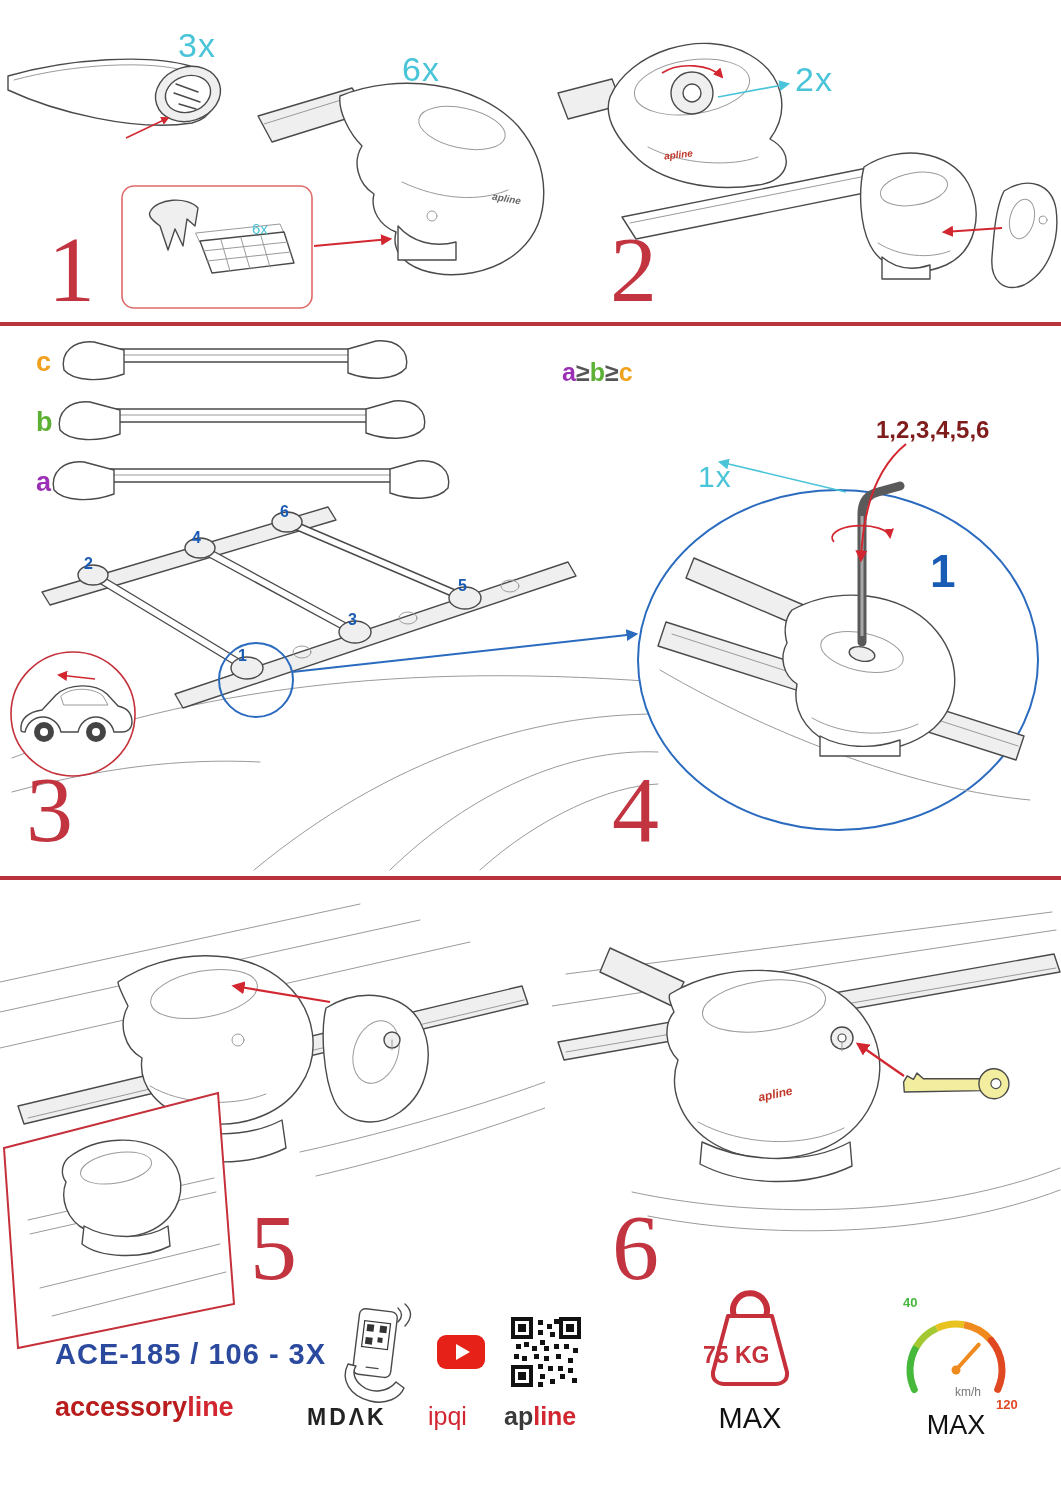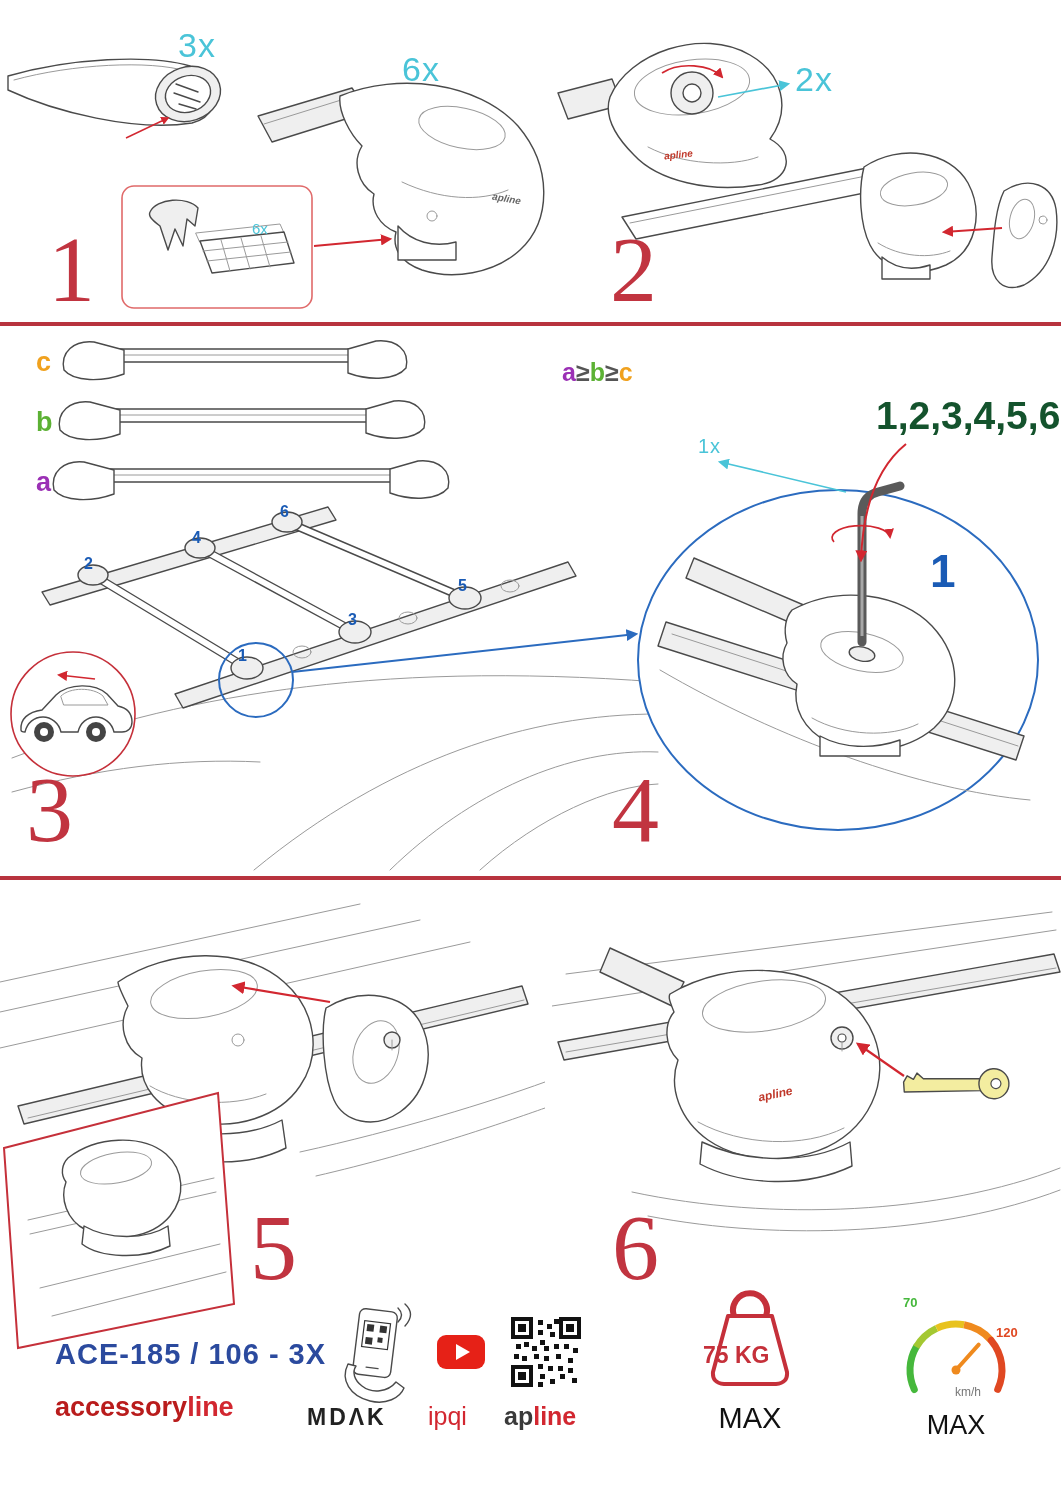--- a/index.html
+++ b/index.html
@@ -330,22 +330,22 @@
   <div class="txt stepnum" style="left:610px;top:222px">2</div>
 
   <div class="txt barletter" style="left:36px;top:349px;color:#f0a11e">c</div>
   <div class="txt barletter" style="left:36px;top:409px;color:#5cb134">b</div>
   <div class="txt barletter" style="left:36px;top:469px;color:#9b30b5">a</div>
 
   <div class="txt" style="left:562px;top:360px;font-size:25px;font-weight:bold">
     <span style="color:#9b30b5">a</span><span style="color:#555">≥</span><span style="color:#5cb134">b</span><span style="color:#555">≥</span><span style="color:#f0a11e">c</span>
   </div>
 
-  <div class="txt" style="left:876px;top:396px;font-size:39px;font-weight:bold;color:#14532d">1,2,3,4,5,6</div>
-  <div class="txt qty" style="left:698px;top:436px;font-size:20px">1x</div>
+  <div class="txt" style="left:876px;top:418px;font-size:24px;font-weight:bold;color:#7f1d1d">1,2,3,4,5,6</div>
+  <div class="txt qty" style="left:698px;top:462px;font-size:30px">1x</div>
   <div class="txt" style="left:930px;top:548px;font-size:46px;font-weight:bold;color:#1a5bb5">1</div>
 
   <div class="txt posnum" style="left:238px;top:648px">1</div>
   <div class="txt posnum" style="left:84px;top:556px">2</div>
   <div class="txt posnum" style="left:348px;top:612px">3</div>
   <div class="txt posnum" style="left:192px;top:530px">4</div>
   <div class="txt posnum" style="left:458px;top:578px">5</div>
   <div class="txt posnum" style="left:280px;top:504px">6</div>
 
   <div class="txt stepnum" style="left:26px;top:762px">3</div>
@@ -361,18 +361,18 @@
   <div class="txt" style="left:55px;top:1394px;font-size:27px;font-weight:bold">
     <span style="color:#b91c1c">accessory</span><span style="color:#d22730">line</span>
   </div>
   <div class="txt" style="left:307px;top:1406px;font-size:23px;font-weight:600;color:#222;letter-spacing:3px">MDΛK</div>
   <div class="txt" style="left:428px;top:1404px;font-size:25px;font-weight:normal;color:#d22730">ipqi</div>
   <div class="txt" style="left:504px;top:1404px;font-size:25px;font-weight:bold">
     <span style="color:#3a3a3a">ap</span><span style="color:#d22730">line</span>
   </div>
   <div class="txt" style="left:703px;top:1344px;width:94px;text-align:left;font-size:23px;font-weight:bold;color:#c5303a">75 KG</div>
   <div class="txt" style="left:703px;top:1404px;width:94px;text-align:center;font-size:29px;font-weight:500;color:#111">MAX</div>
-  <div class="txt" style="left:903px;top:1296px;font-size:13px;font-weight:bold;color:#46b83c">70</div>
-  <div class="txt" style="left:996px;top:1326px;font-size:13px;font-weight:bold;color:#e04822">120</div>
+  <div class="txt" style="left:903px;top:1296px;font-size:13px;font-weight:bold;color:#46b83c">40</div>
+  <div class="txt" style="left:996px;top:1398px;font-size:13px;font-weight:bold;color:#e04822">120</div>
   <div class="txt" style="left:931px;top:1386px;width:50px;text-align:right;font-size:12px;color:#777">km/h</div>
   <div class="txt" style="left:916px;top:1412px;width:80px;text-align:center;font-size:27px;font-weight:500;color:#111">MAX</div>
 
 </div>
 
 </body></html>

